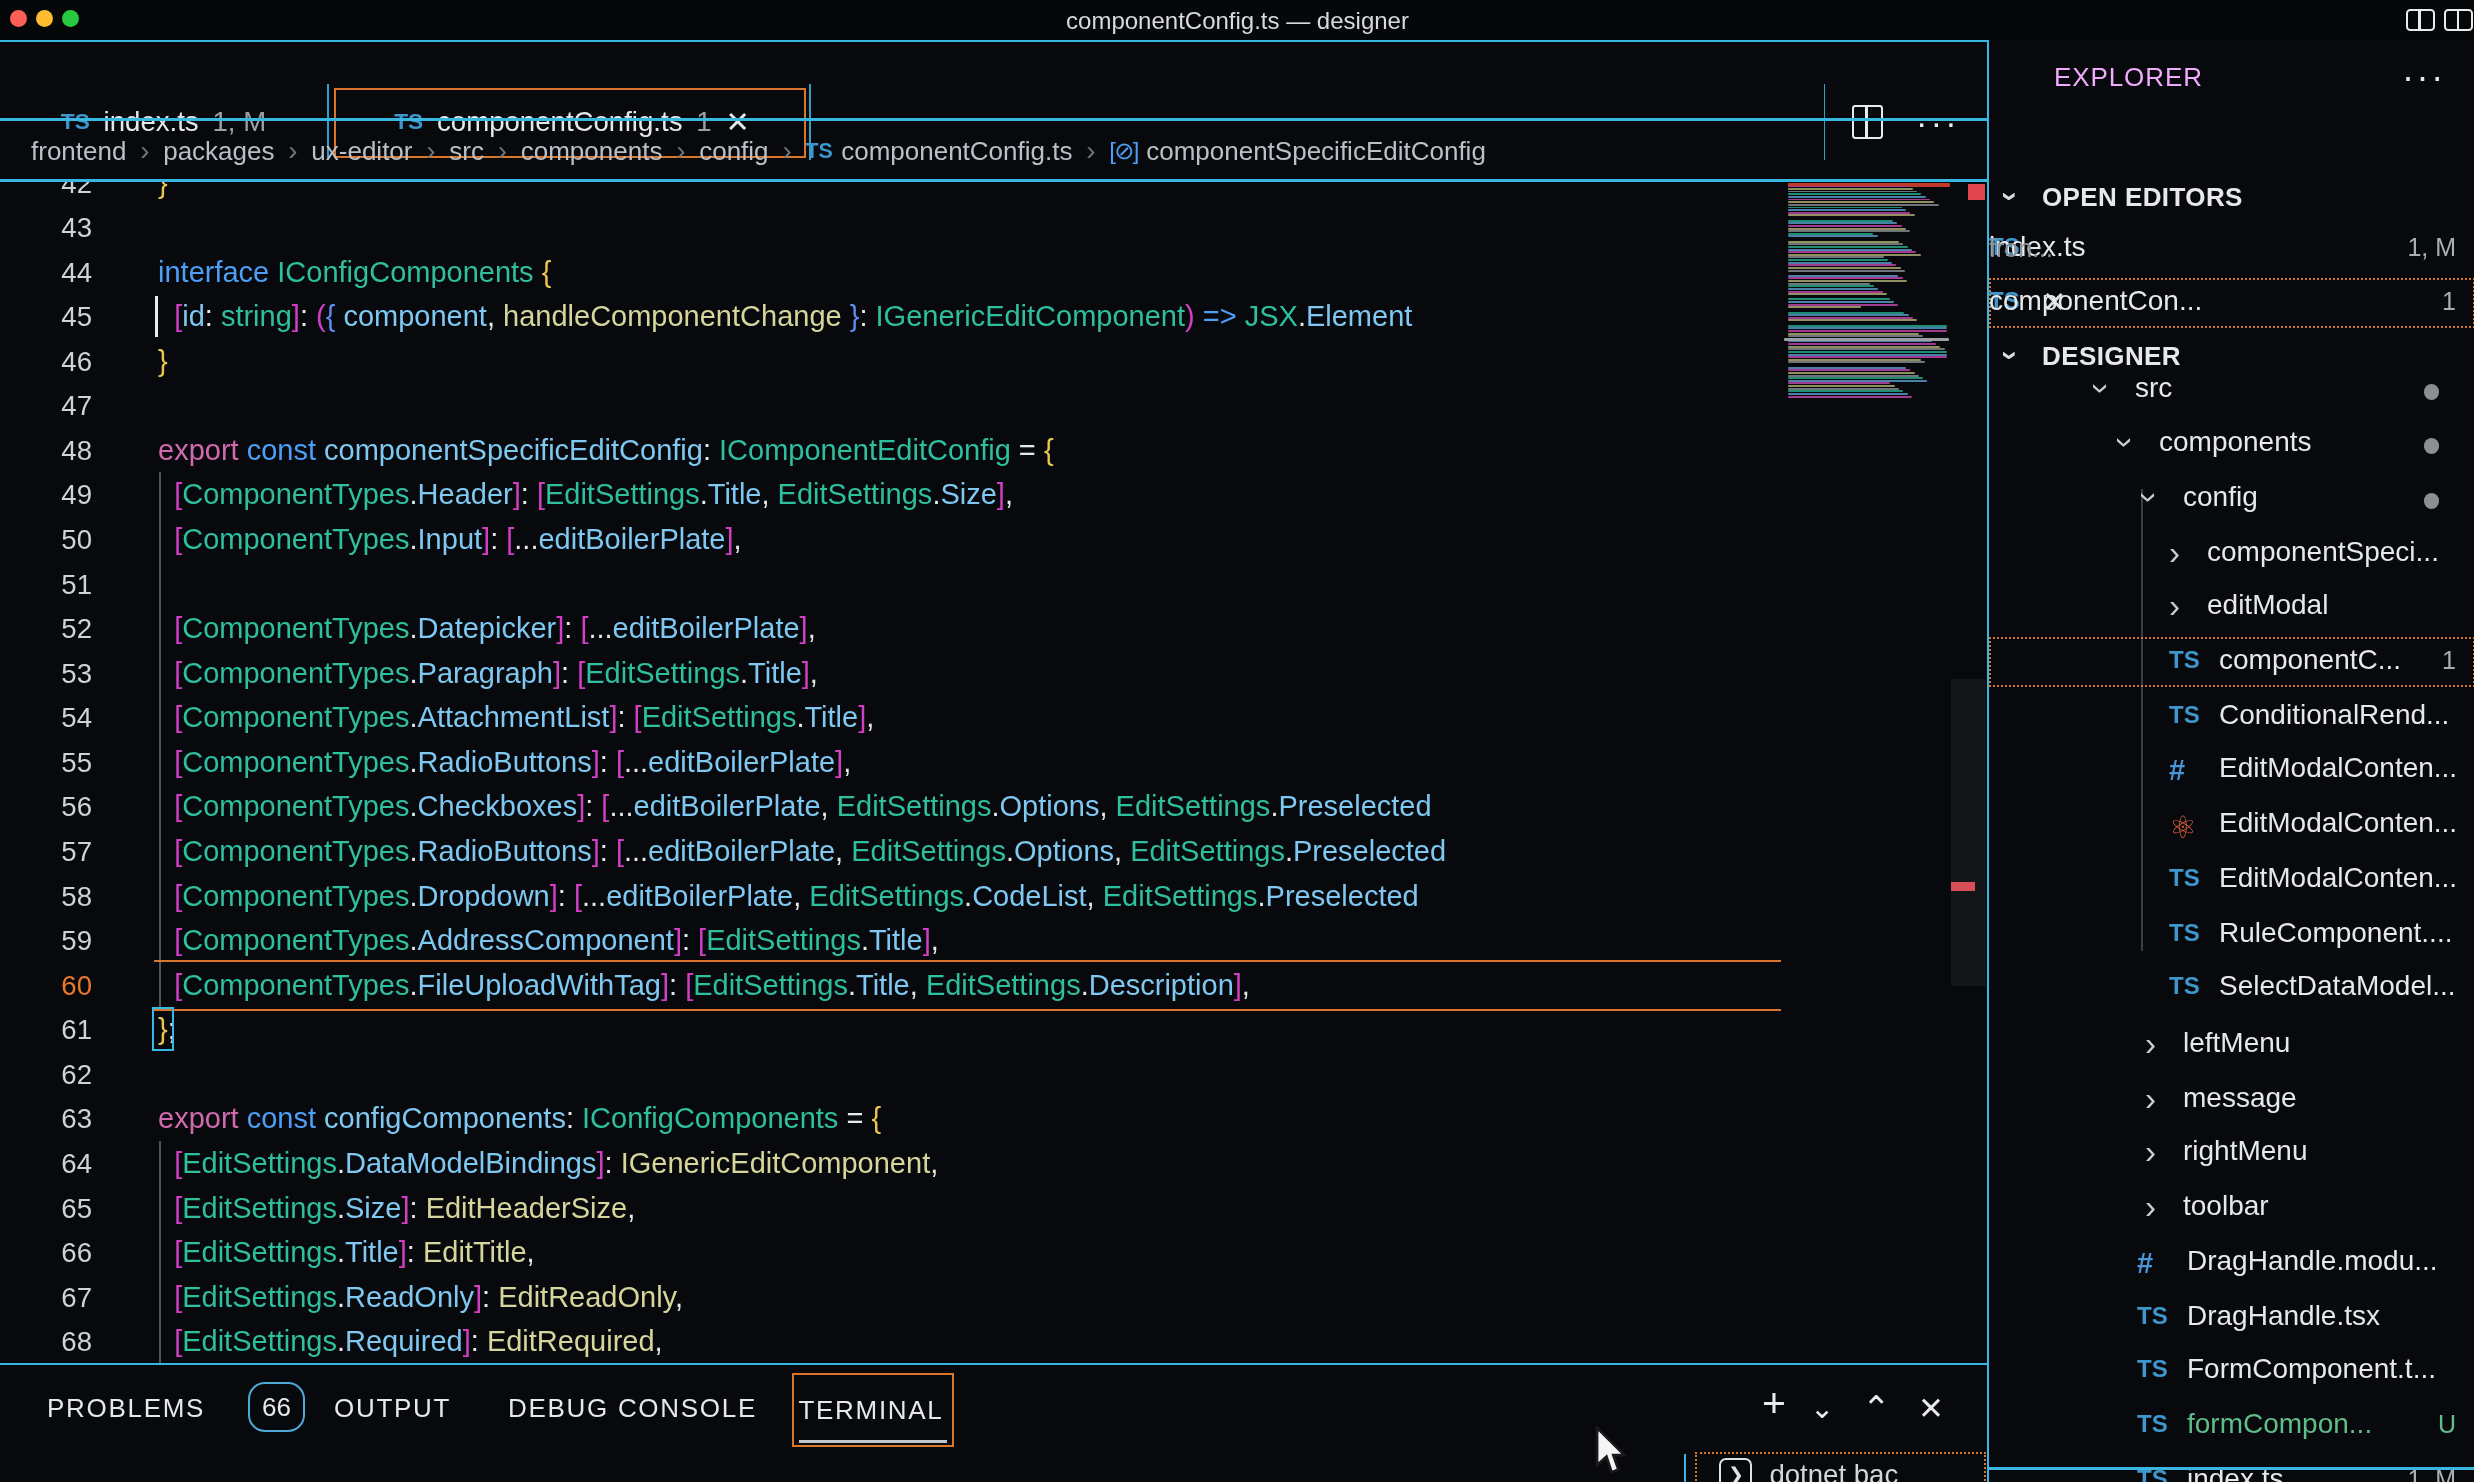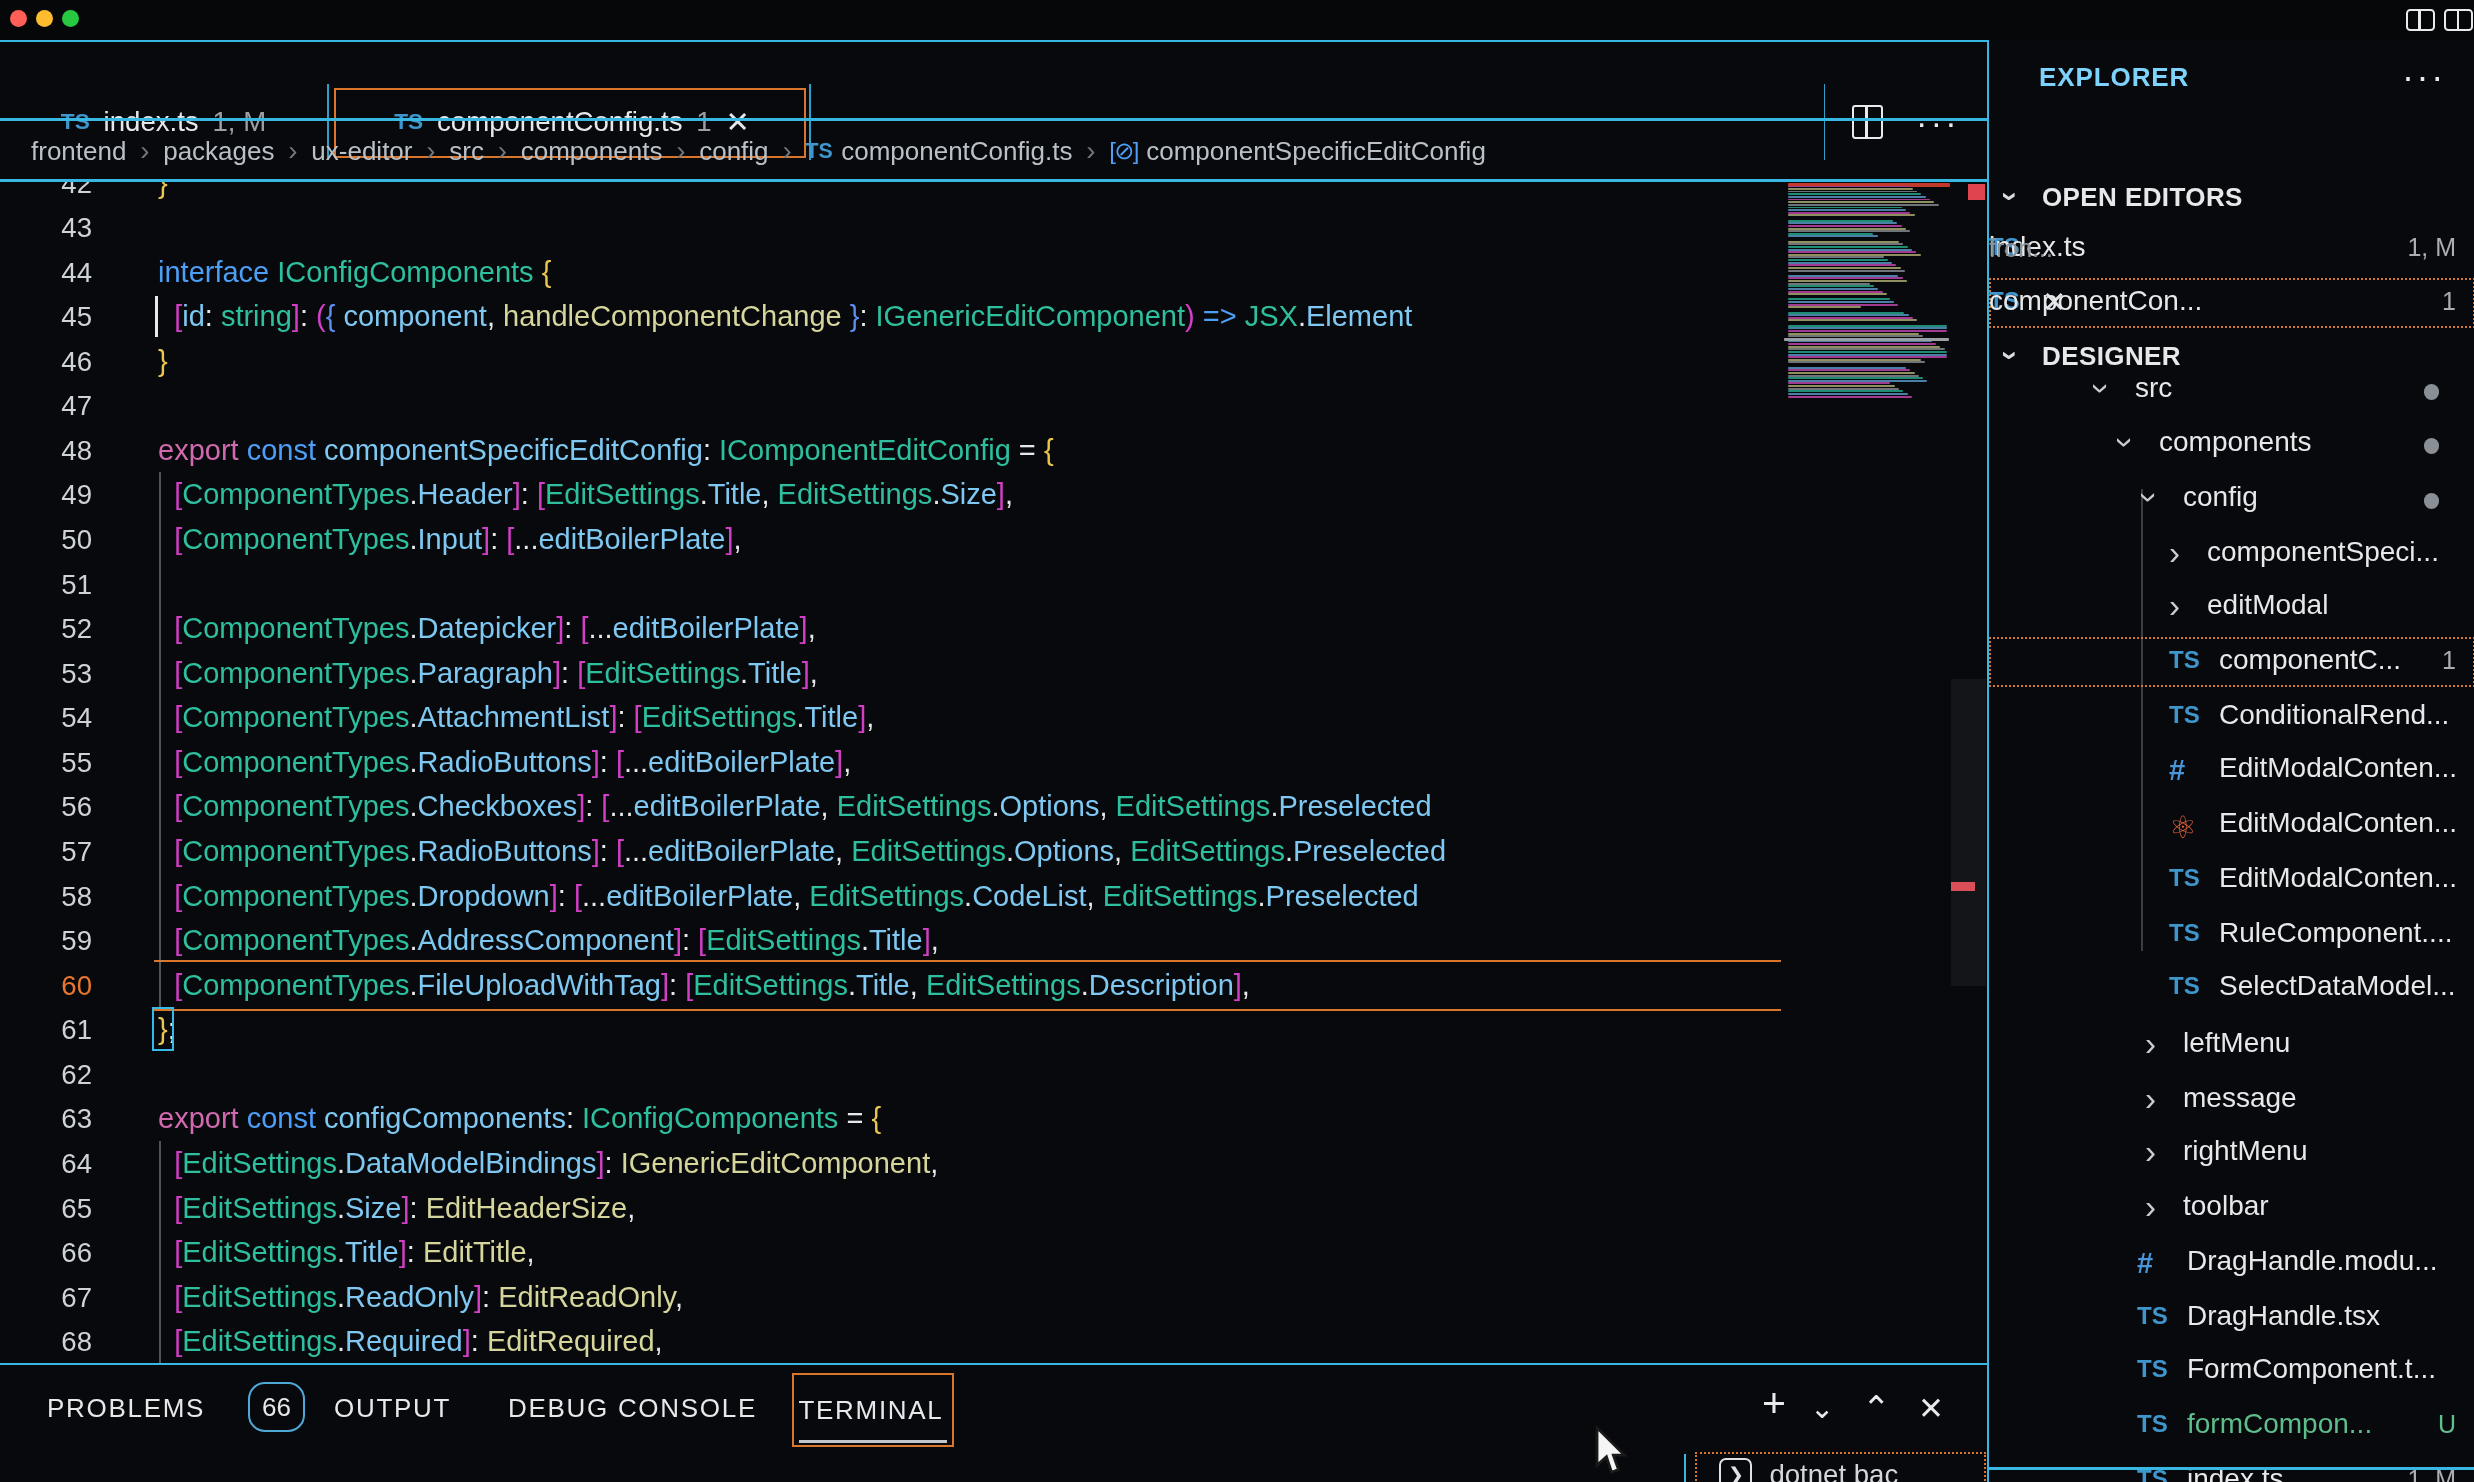--- a/index.html
+++ b/index.html
@@ -81,35 +81,36 @@
   .sb-dot { position:absolute; right:36px; top:19px; width:15.5px; height:15.5px; border-radius:50%; background:#8a8f95; }
   .sb-row .ficon { position:absolute; top:8.6px; font-size:24px; font-weight:700; }
   .ficon.ts { color:#3e96cc; }
   .ficon.css { color:#4a94d8; font-size:29px; }
   .ficon.react { color:#e05e3d; font-size:31px; font-weight:400; }
   .sb-row .close-x { position:absolute; left:53px; top:6.9px; font-size:29px; color:#dfe3e6; }
   .sb-row.sel { outline:2.6px dotted #d8752c; outline-offset:-2.6px; }
   .sb-header { position:absolute; left:0; width:486px; height:48px; font-weight:700; }
   .sb-header .chev { position:absolute; left:17px; top:5.2px; font-size:29px; color:#d8dce0; }
   .sb-header .htxt { position:absolute; left:53px; top:6.9px; font-size:26px; letter-spacing:0.4px; }
-  #explorer-title { position:absolute; left:50px; top:22.4px; font-size:26px; font-weight:700; letter-spacing:0.9px; color:#7dd3fc; }
+  #explorer-title { position:absolute; left:65px; top:22.4px; font-size:26px; font-weight:400; letter-spacing:0.9px; color:#f0abfc; }
   #explorer-more { position:absolute; left:413px; top:15.5px; font-size:36px; color:#e8eaec; letter-spacing:2.6px; }
   #tree-guide { position:absolute; left:152px; top:449px; width:1.7px; height:462px; background:#3a3e44; }
   #outline-divider { position:absolute; left:0; top:1427px; width:488px; height:2.6px; background:#38b7e2; }
 
   
   #cursor { position:absolute; left:1595px; top:1426px; }
 </style>
 </head>
 <body>
 
 <div id="titlebar">
   <span class="tl" style="left:10.3px; background:#ff5f57;"></span>
   <span class="tl" style="left:36px; background:#febc2e;"></span>
   <span class="tl" style="left:62px; background:#28c840;"></span>
+  <div id="win-title">componentConfig.ts — designer</div>
   <span class="win-split-ico" style="right:40px;"></span>
   <span class="win-split-ico" style="right:1.7px;"></span>
 </div>
 
 <div id="tabbar">
   <div class="tab" style="left:0; width:327px;">
     <span class="ts-ico">TS</span>
     <span>index.ts</span>
     <span class="badge-txt">1, M</span>
   </div>

